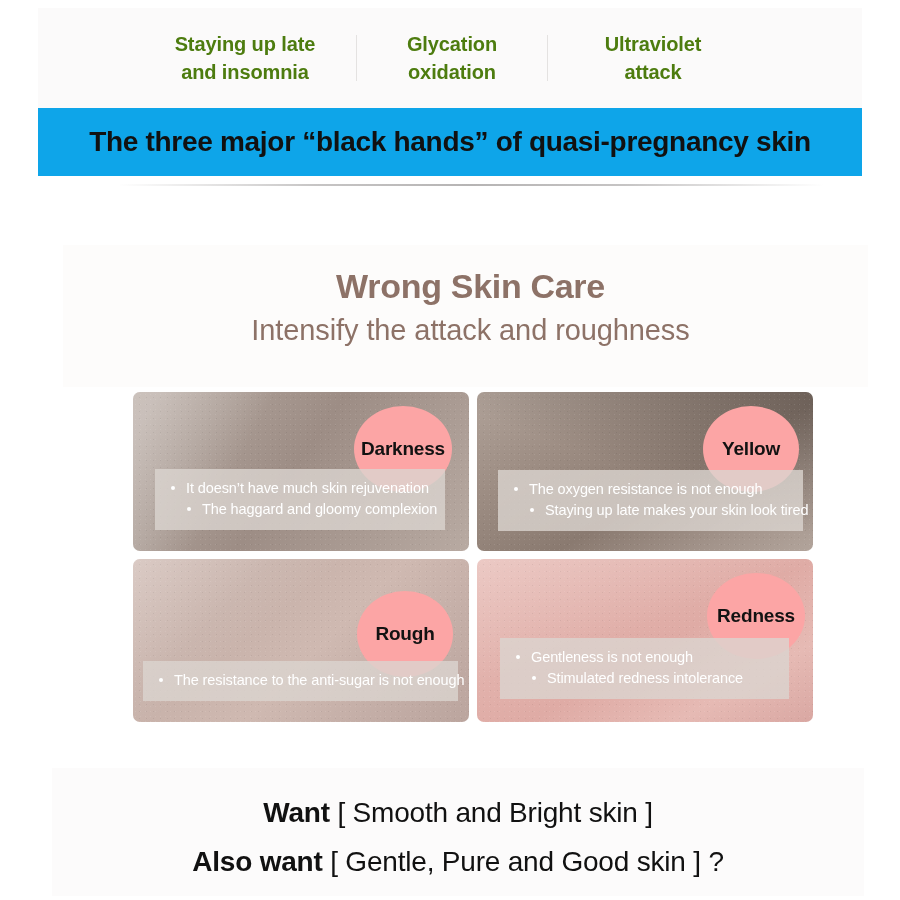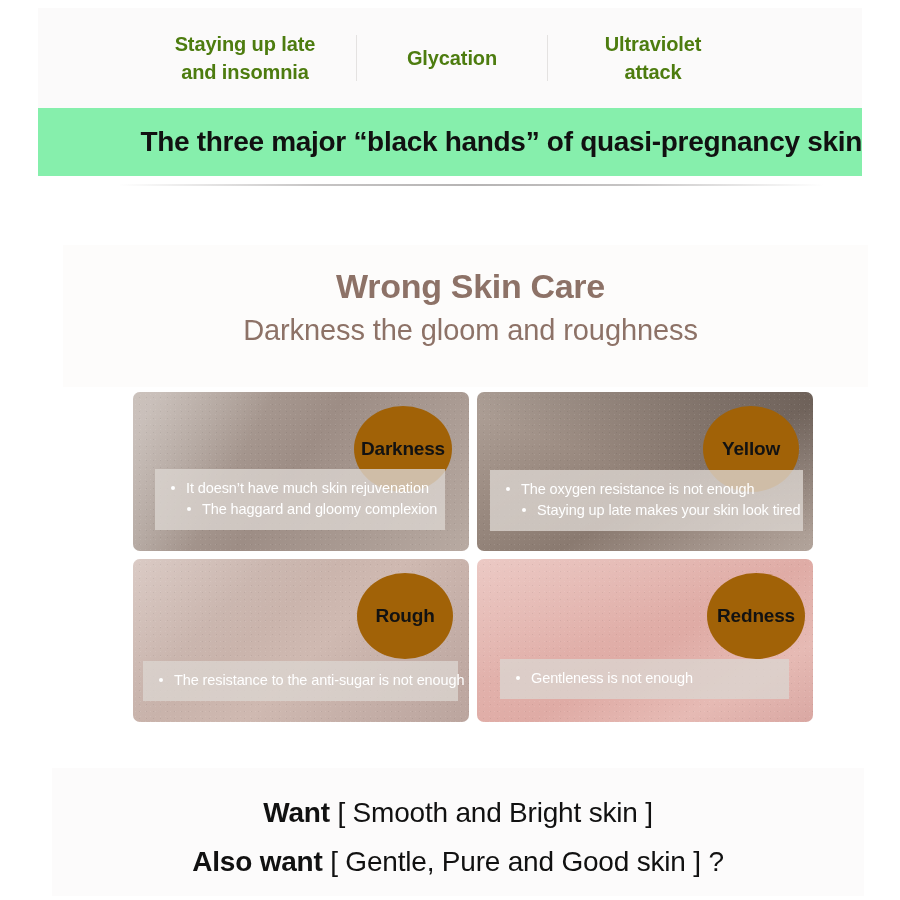--- a/index.html
+++ b/index.html
@@ -62,24 +62,24 @@
     flex: 0 0 auto;
   }
 
   
   #headline-band {
     position: absolute;
     left: 38px;
     top: 108px;
     width: 824px;
     height: 68px;
-    background: #86efac;
+    background: #0ea5e9;
     display: flex;
     align-items: center;
-    justify-content: flex-end;
+    justify-content: center;
   }
   #headline {
     font-size: 28px;
     font-weight: 700;
     color: #111111;
     letter-spacing: -0.3px;
     white-space: nowrap;
   }
 
   
@@ -186,44 +186,44 @@
       linear-gradient(160deg, rgba(255,255,255,.20) 0%, rgba(255,255,255,0) 45%),
       linear-gradient(150deg, #e7bcb6 0%, #e3b4ae 26%, #dfaba5 54%, #e6bab4 78%, #d9a7a2 100%);
   }
 
   
   .badge {
     position: absolute;
     width: 96px;
     height: 86px;
     border-radius: 50%;
-    background: #a16207;
+    background: #fca5a5;
     display: flex;
     align-items: center;
     justify-content: center;
     font-size: 19px;
     font-weight: 700;
     color: #121212;
     letter-spacing: -0.2px;
     white-space: nowrap;
   }
   .badge.b-darkness { right: 17px;  top: 14px; width: 98px; }
   .badge.b-yellow   { right: 14px;  top: 14px; }
-  .badge.b-rough    { right: 16px;  top: 14px; }
+  .badge.b-rough    { right: 16px;  top: 32px; }
   .badge.b-redness  { right: 8px;   top: 14px; width: 98px; }
 
   
   .caption {
     position: absolute;
     background: rgba(219,212,208,0.80);
     padding: 10px 14px 11px 14px;
     box-sizing: border-box;
   }
   .caption.cap-darkness { left: 22px; right: 24px; bottom: 21px; }
-  .caption.cap-yellow   { left: 13px; right: 10px; bottom: 20px; }
+  .caption.cap-yellow   { left: 21px; right: 10px; bottom: 20px; }
   .caption.cap-rough    { left: 10px; right: 11px; bottom: 21px; }
   .caption.cap-redness  { left: 23px; right: 24px; bottom: 23px; }
 
   .caption ul {
     margin: 0;
     padding: 0;
     list-style: none;
   }
   .caption li {
     position: relative;
@@ -284,37 +284,38 @@
 <div class="panel" id="top-section"></div>
 
 <div id="causes-row">
   <div class="cause-col c1">
     <div>Staying up late</div>
     <div>and insomnia</div>
   </div>
   <div class="cause-divider"></div>
   <div class="cause-col c2">
     <div>Glycation</div>
+    <div>oxidation</div>
   </div>
   <div class="cause-divider"></div>
   <div class="cause-col c3">
     <div>Ultraviolet</div>
     <div>attack</div>
   </div>
 </div>
 
 <div id="headline-band">
   <div id="headline">The three major “black hands” of quasi-pregnancy skin</div>
 </div>
 <div id="headline-rule"></div>
 
 <div class="panel" id="middle-panel"></div>
 <div id="mid-heading-wrap">
   <div id="mid-title">Wrong Skin Care</div>
-  <div id="mid-subtitle">Darkness the gloom and roughness</div>
+  <div id="mid-subtitle">Intensify the attack and roughness</div>
 </div>
 
 <div id="cards-grid">
 
   <div class="card">
     <div class="card-photo photo-darkness"></div>
     <div class="badge b-darkness">Darkness</div>
     <div class="caption cap-darkness">
       <ul>
         <li>It doesn’t have much skin rejuvenation</li>
@@ -343,20 +344,21 @@
       </ul>
     </div>
   </div>
 
   <div class="card">
     <div class="card-photo photo-redness"></div>
     <div class="badge b-redness">Redness</div>
     <div class="caption cap-redness">
       <ul>
         <li>Gentleness is not enough</li>
+        <li>Stimulated redness intolerance</li>
       </ul>
     </div>
   </div>
 
 </div>
 
 <div class="panel" id="bottom-panel"></div>
 <div id="bottom-wrap">
   <div class="want-line l1">
     <span class="want-lead">Want</span><span class="want-rest"> [ Smooth and Bright skin ]</span>

